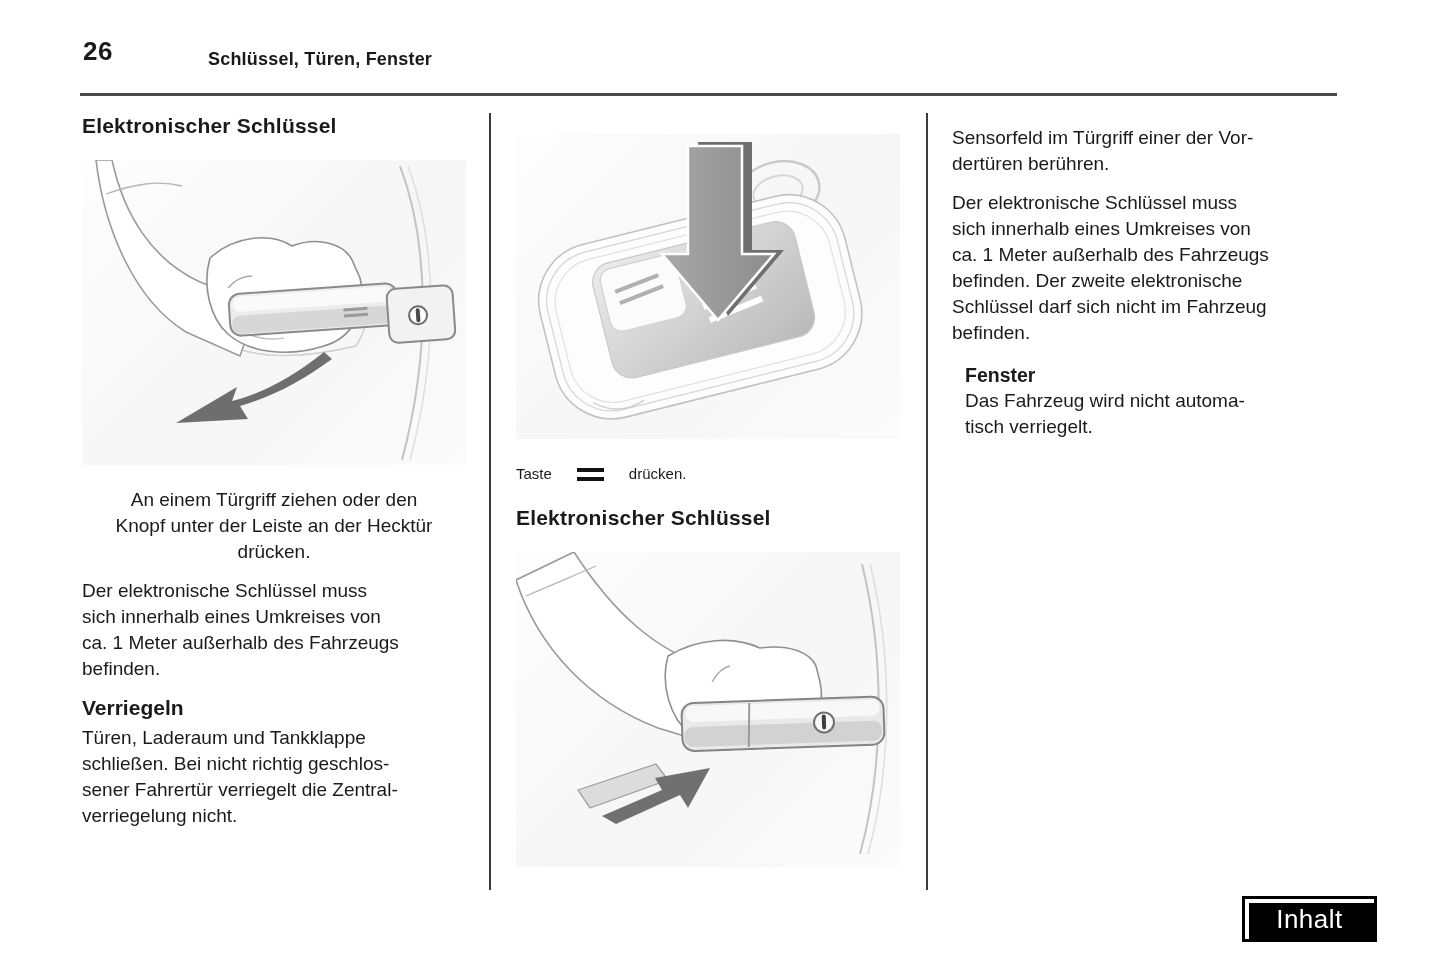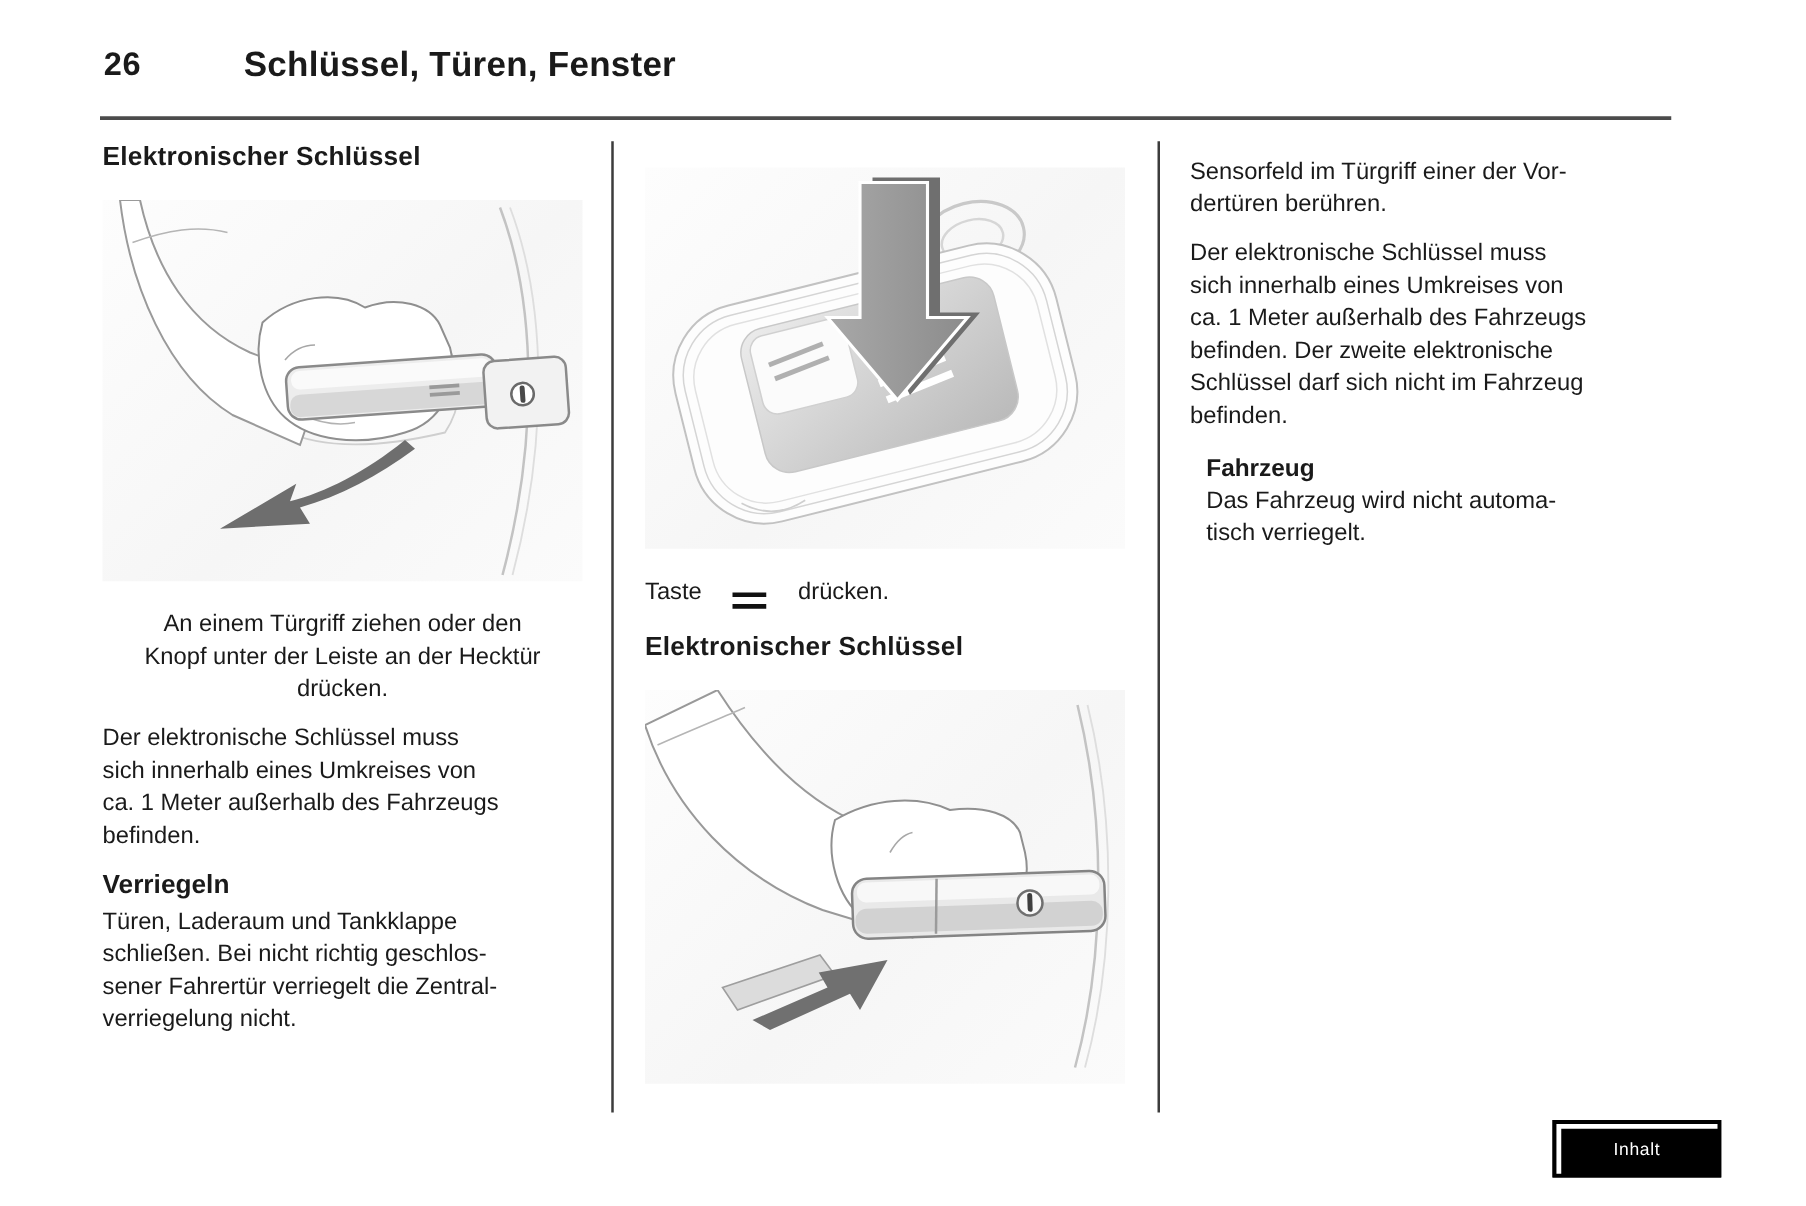--- a/index.html
+++ b/index.html
@@ -9,21 +9,21 @@
     position: relative;
     width: 1445px;
     height: 965px;
     background: #ffffff;
     overflow: hidden;
   }
 
   
   .page-header { position: absolute; left: 83px; top: 36px; display: flex; }
   .page-number { width: 112px; font-size: 26px; font-weight: bold; letter-spacing: 0.5px; }
-  .chapter-title { font-size: 28px; font-weight: bold; letter-spacing: 0.2px; margin: 0; }
+  .chapter-title { font-size: 18px; font-weight: bold; letter-spacing: 0.2px; margin: 13px; }
   .header-rule {
     position: absolute; left: 80px; top: 93px;
     width: 1257px; height: 3px; background: #4b4b4b;
   }
 
   
   .col { position: absolute; top: 113px; width: 384px; }
   .col-1 { left: 82px; }
   .col-2 { left: 516px; }
   .col-3 { left: 952px; width: 386px; margin-top: 12px; }
@@ -48,22 +48,22 @@
   .first-after-figure { margin-top: 22px; text-align: center; }
 
   figure.illu {
     margin: 21px 0 0 0; padding: 0;
     background: linear-gradient(135deg, #fdfdfd 0%, #f6f6f6 55%, #fbfbfb 100%);
   }
   figure.illu svg { display: block; }
 
   
   .taste-line {
-    margin: 22px 0 0 0; font-size: 19px; line-height: 26px;
-    display: flex; align-items: flex-end; gap: 25px;
+    margin: 22px 0 0 0; font-size: 15px; line-height: 26px;
+    display: flex; align-items: center; gap: 25px;
   }
   .unlock-glyph {
     display: inline-block; width: 27px; height: 13px;
     background: linear-gradient(#111 0 4px, transparent 4px 9px, #111 9px 13px);
   }
   .col2-heading2 { margin-top: 18px; }
   .col2-figure2 { margin-top: 13px; }
 
   
   .note-block { margin: 16px 0 0 13px; }
@@ -74,21 +74,21 @@
   .inhalt-button {
     position: absolute; left: 1242px; top: 896px;
     width: 135px; height: 46px;
     background: #000;
     border: 3px solid #000;
     box-shadow: inset 4px 4px 0 #ffffff;
     display: flex; align-items: center; justify-content: center;
     cursor: pointer;
   }
   .inhalt-button span {
-    color: #ffffff; font-size: 14px; letter-spacing: 0.5px;
+    color: #ffffff; font-size: 26px; letter-spacing: 0.5px;
   }
 </style>
 </head>
 <body>
 
 <div class="sheet">
 
   <div class="page-header">
     <span class="page-number">26</span>
     <h1 class="chapter-title">Schlüssel, Türen, Fenster</h1>
@@ -228,21 +228,21 @@
   <div class="col col-3">
     <p class="para">Sensorfeld im Türgriff einer der Vor-
 dertüren berühren.</p>
     <p class="para">Der elektronische Schlüssel muss
 sich innerhalb eines Umkreises von
 ca. 1 Meter außerhalb des Fahrzeugs
 befinden. Der zweite elektronische
 Schlüssel darf sich nicht im Fahrzeug
 befinden.</p>
     <div class="note-block">
-      <h3 class="note-heading">Fahrzeug</h3>
+      <h3 class="note-heading">Fenster</h3>
       <p class="para">Das Fahrzeug wird nicht automa-
 tisch verriegelt.</p>
     </div>
   </div>
 
   <div class="inhalt-button">
     <span>Inhalt</span>
   </div>
 
 </div>

